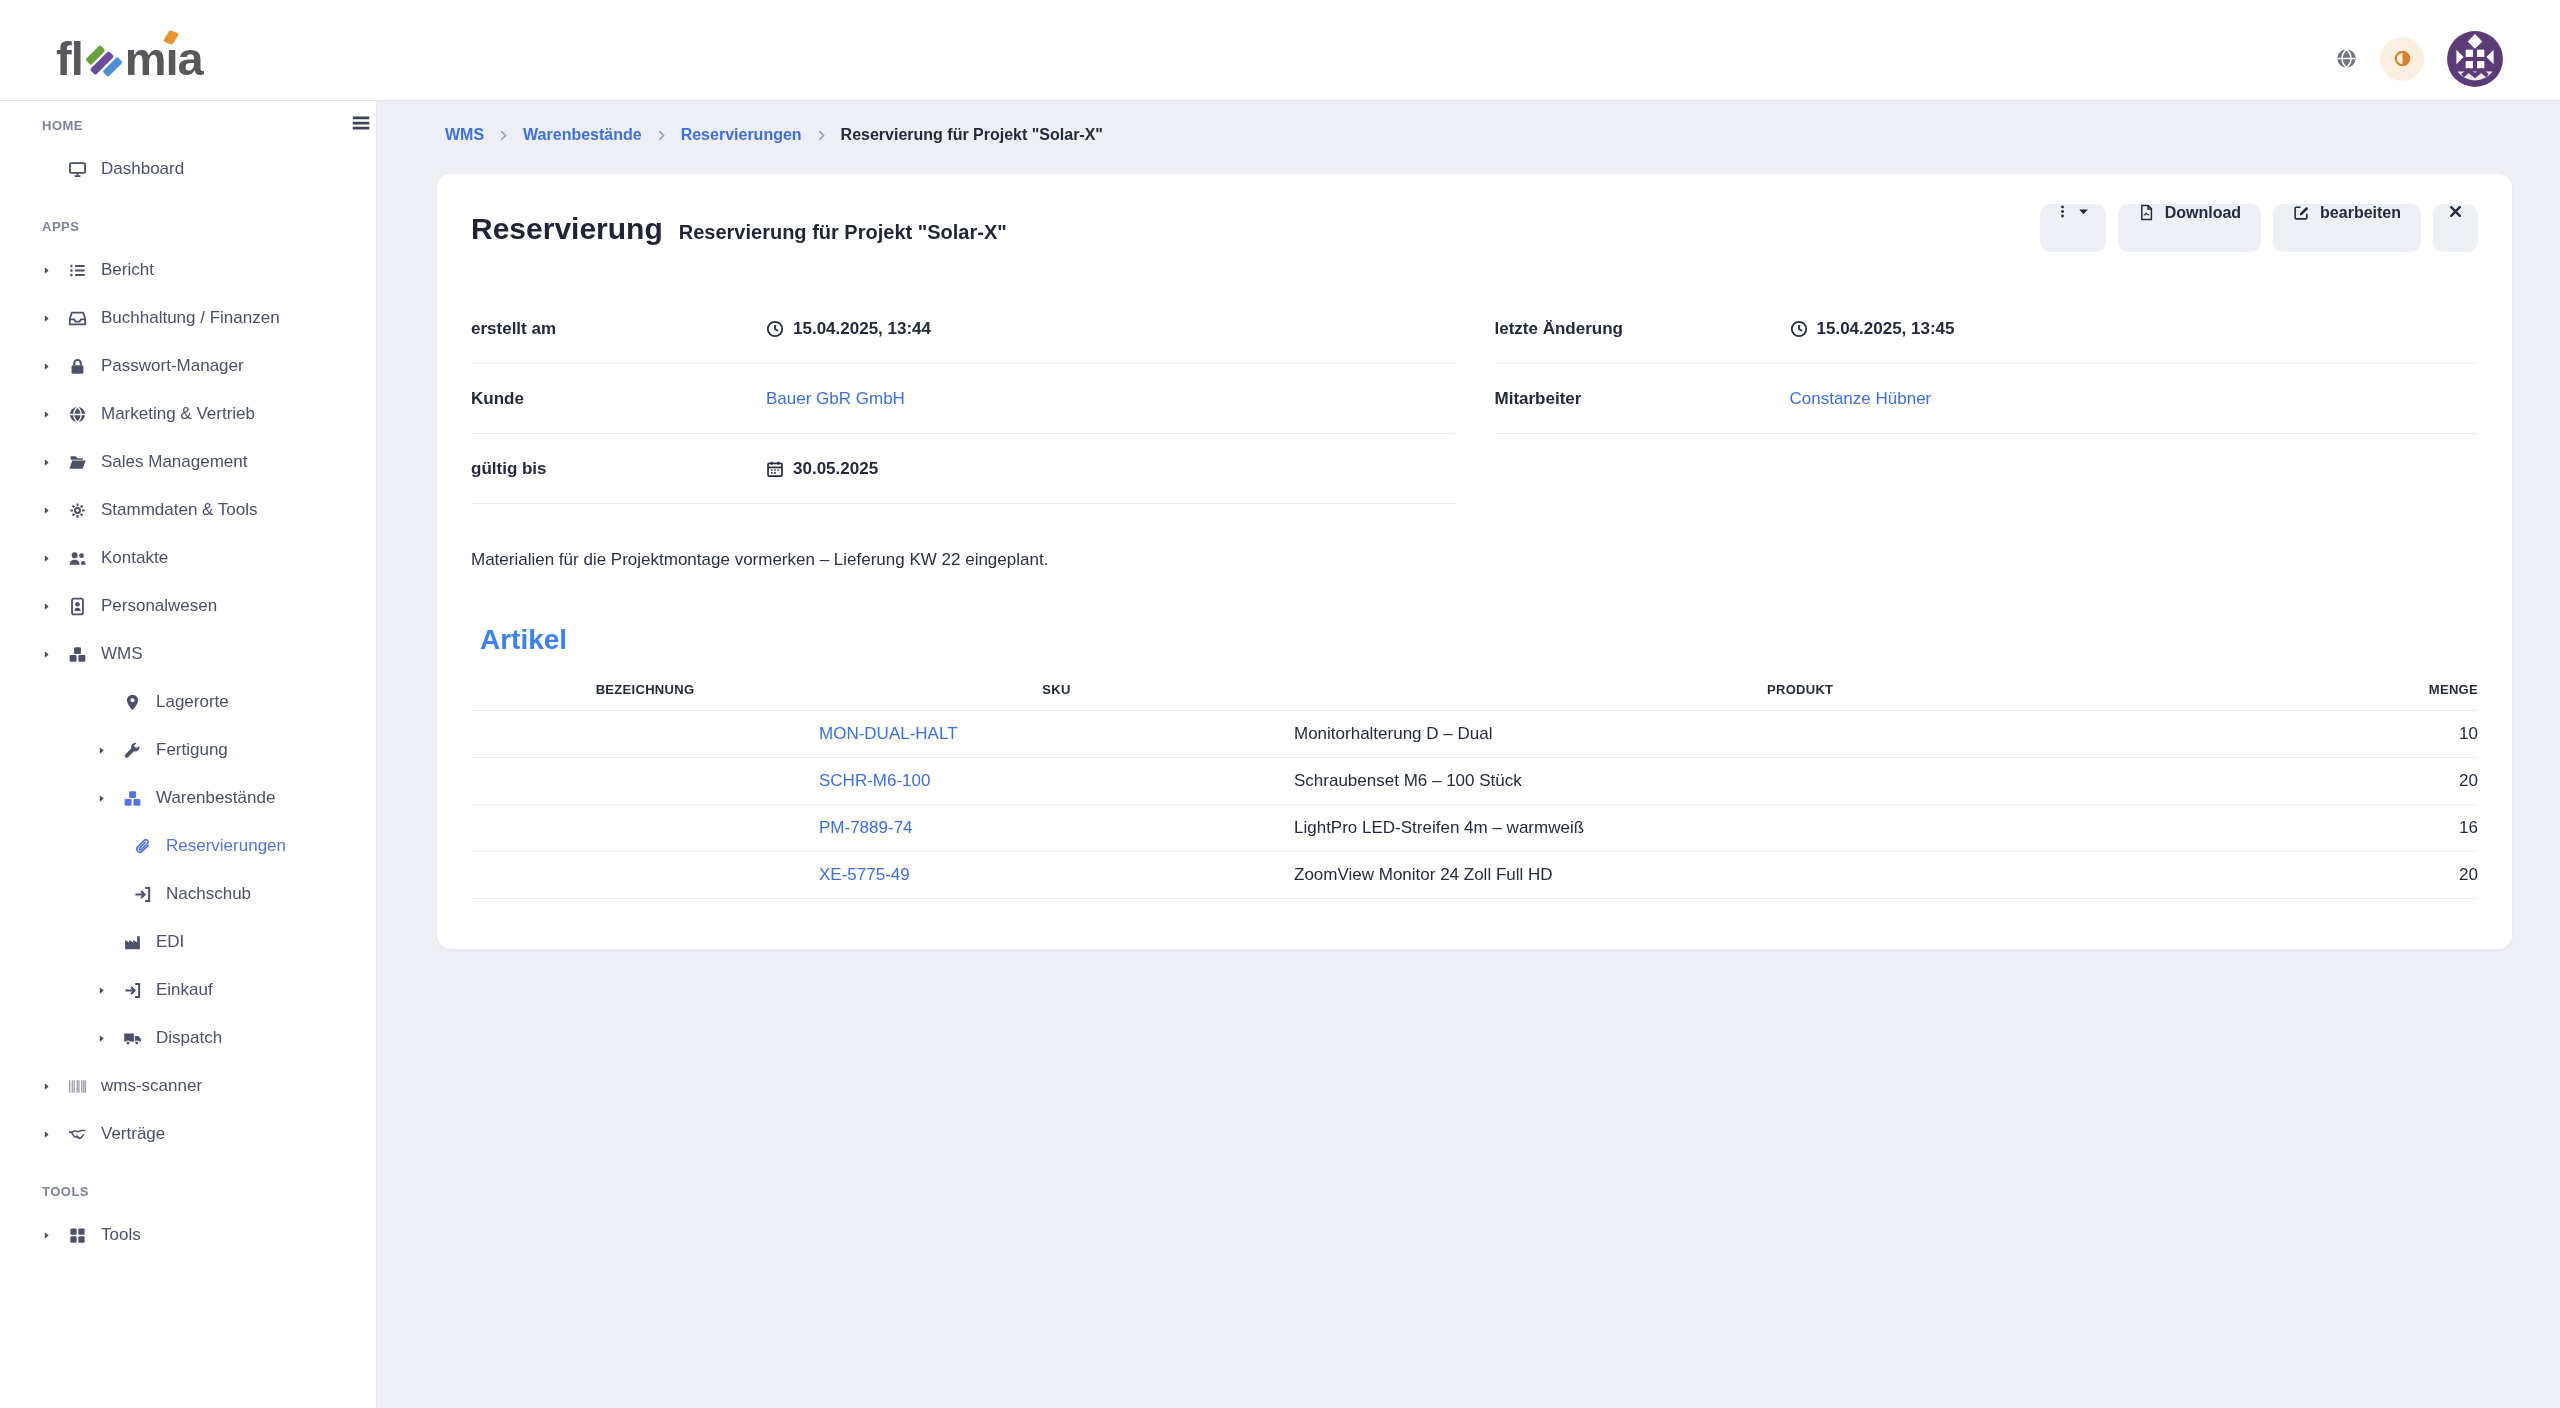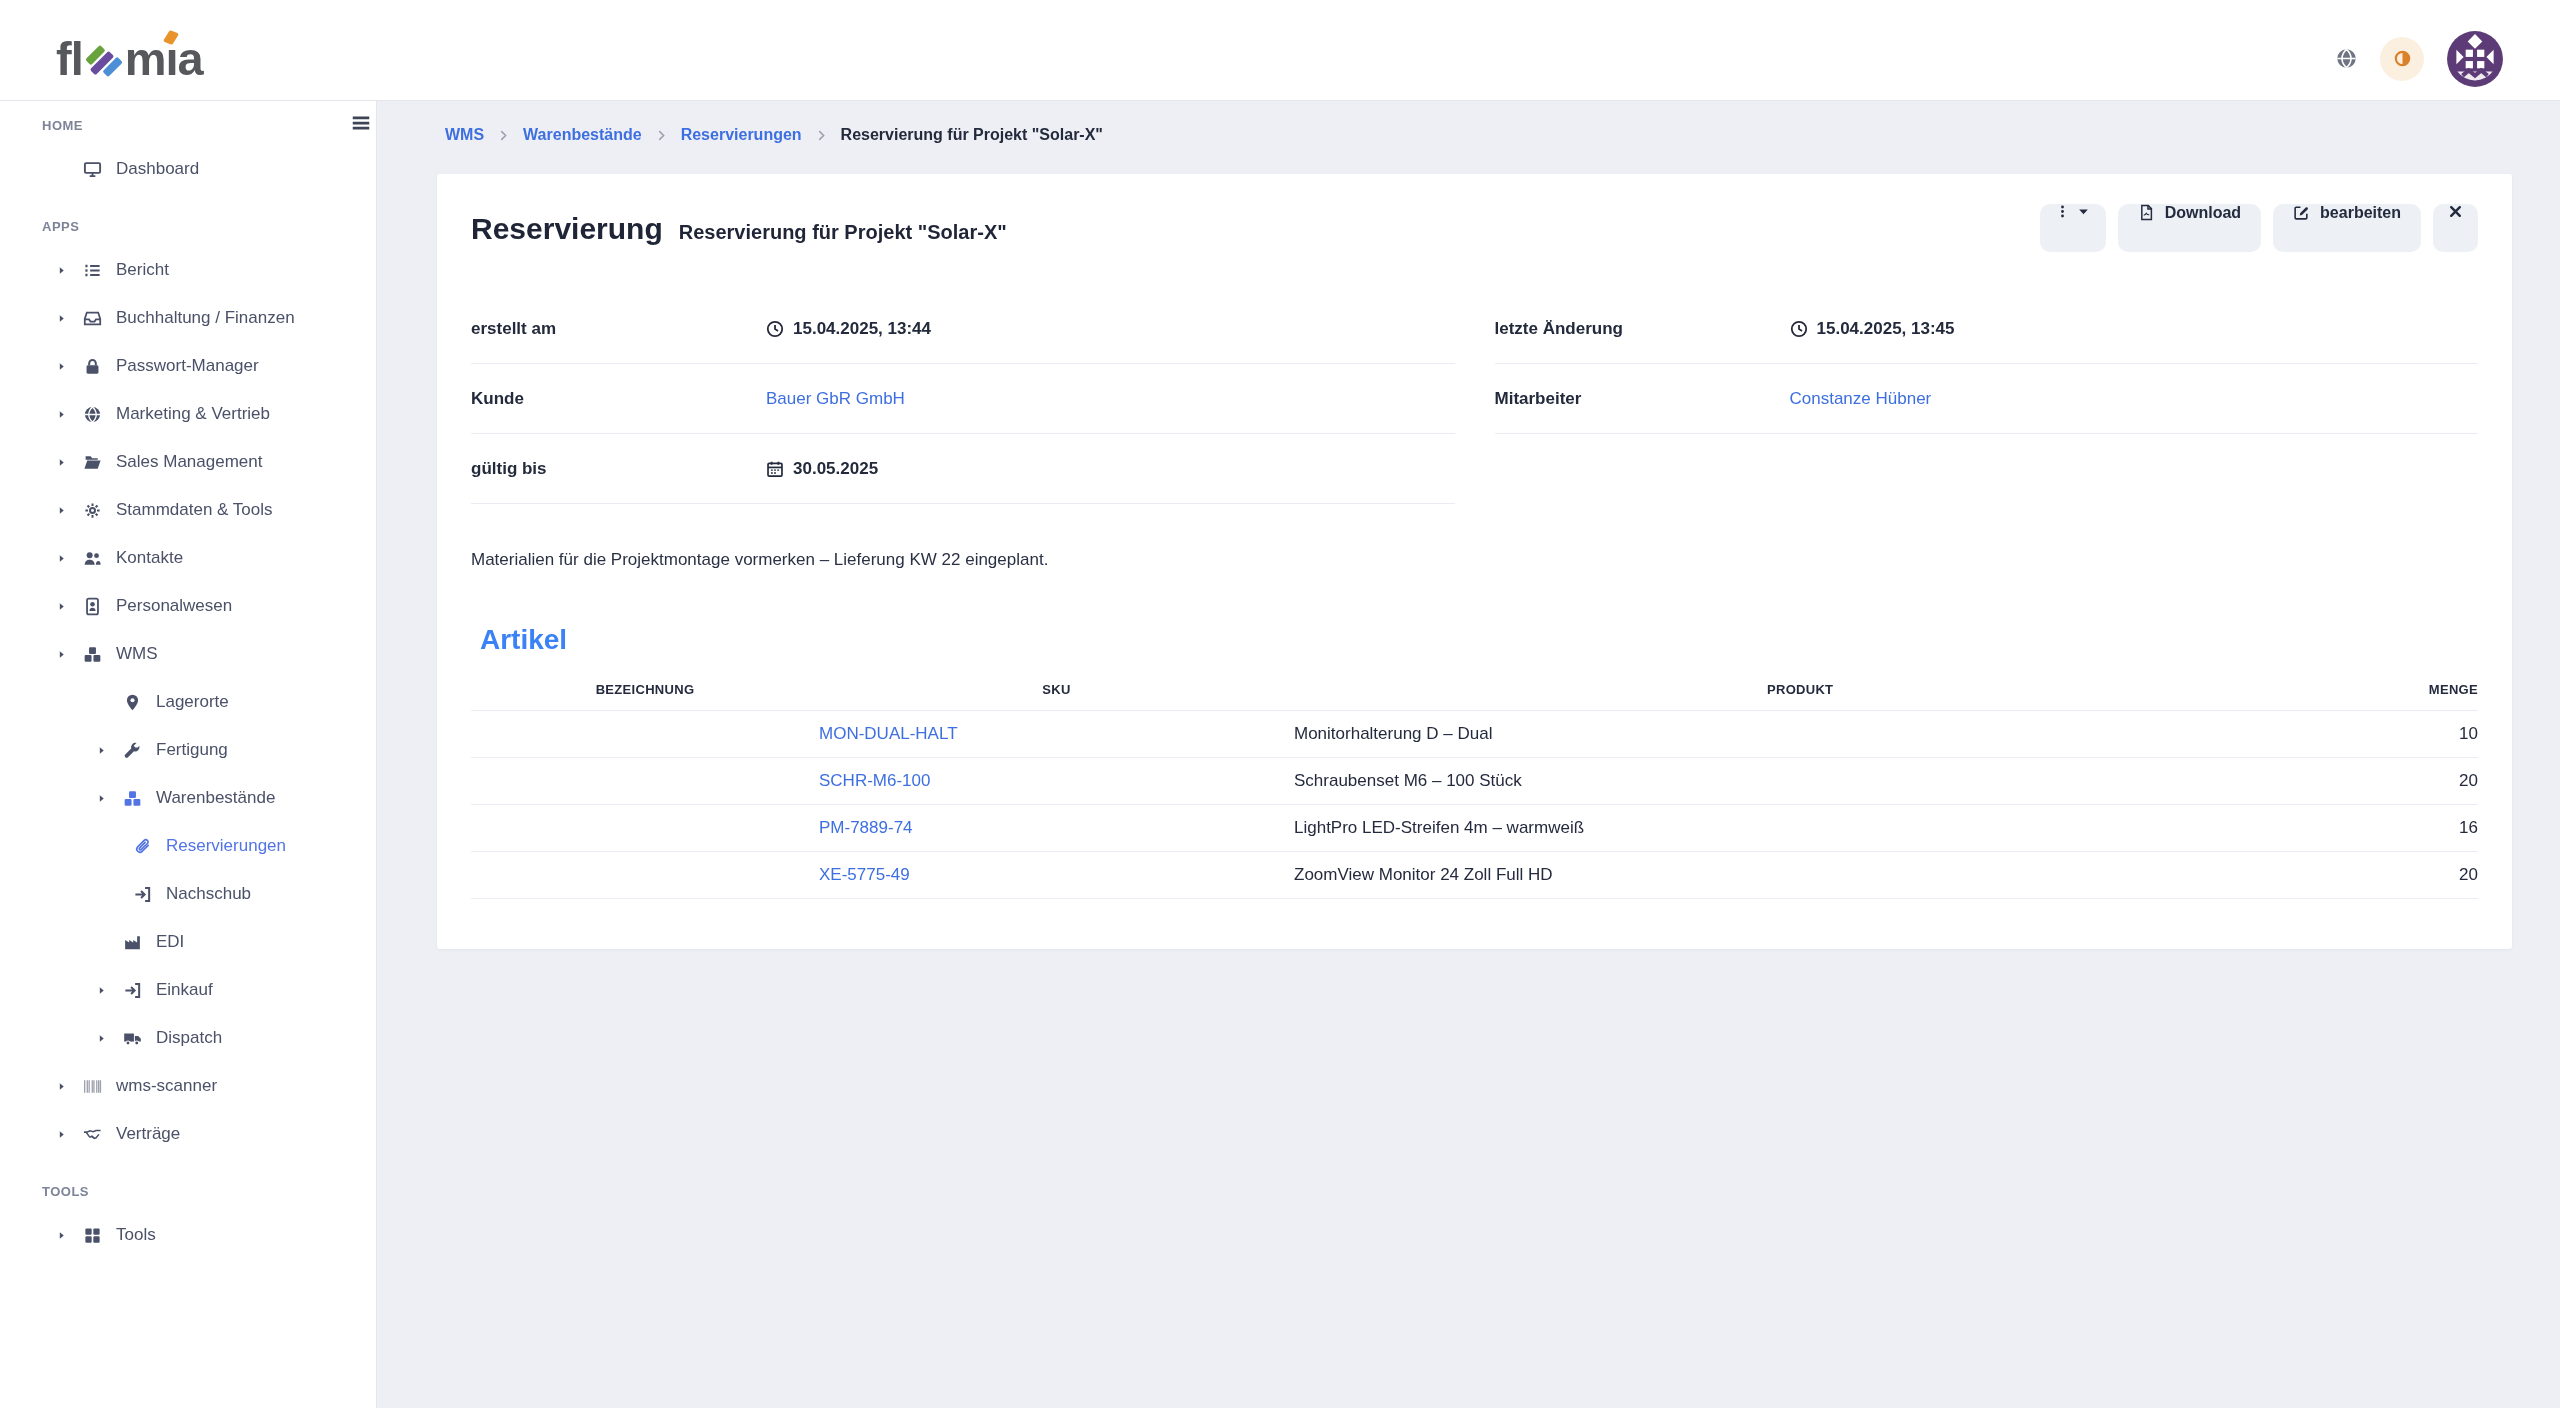--- a/index.html
+++ b/index.html
@@ -19,39 +19,39 @@
 .top-right{display:flex;align-items:center;gap:22px}
 .icon-btn{background:none;border:none;padding:0;cursor:pointer;display:flex;align-items:center;color:#6e7482}
 .toggle-btn{width:44px;height:44px;border-radius:50%;background:var(--toggle-bg);display:flex;align-items:center;justify-content:center;color:var(--toggle-orange);border:none;cursor:pointer}
 .avatar-btn{width:58px;height:58px;border:none;background:none;padding:0;cursor:pointer;border-radius:50%;display:flex}
 
 
 .sidebar{position:absolute;top:84px;left:0;width:377px;height:1324px;background:#fff;border-right:1px solid #e4e6ec;display:flex;flex-direction:row}
 .side-nav{flex:1;padding-top:34px;overflow:hidden}
 .side-label{margin:26px 0 12px;padding-left:42px;font-size:13px;font-weight:700;letter-spacing:.5px;color:#7d8498}
 .side-label:first-child{margin-top:0}
-.side-item{display:flex;align-items:center;height:48px;padding-left:56px;font-size:17px;color:#4a5168;cursor:pointer}
+.side-item{display:flex;align-items:center;height:48px;padding-left:41px;font-size:17px;color:#4a5168;cursor:pointer}
 .side-item .caret{width:24px;display:flex;align-items:center;color:#4a5168}
 .side-item .iic{width:24px;margin-right:12px;display:flex;align-items:center;justify-content:center}
 .side-item.ind1{padding-left:96px}
 .side-item.ind2{padding-left:130px}
 .side-item.active{color:var(--sidebar-active)}
 .side-item.active .iic{color:var(--sidebar-active)}
 .icw{display:inline-flex}
 .side-foot{height:76px;border-top:1px solid #e4e6ec;display:flex;align-items:center;padding-left:40px}
 .burger{background:none;border:none;color:#3e4455;cursor:pointer;display:flex;padding:4px}
 
 
 .main{position:absolute;top:84px;left:377px;width:2183px;height:1324px;background:#edeff4;overflow:hidden}
 .crumbs{display:flex;align-items:center;gap:13px;margin:42px 48px 0 68px;font-size:16px;font-weight:700}
 .crumb-link{color:var(--accent);text-decoration:none;cursor:pointer}
 .crumb-sep{display:flex;color:#9aa1b0}
 .crumb-current{color:#232a3c}
 
-.card{margin:30px 48px 0 60px;background:#fff;border-radius:3px;padding:30px 34px 50px;box-shadow:0 1px 3px rgba(25,30,45,.05)}
+.card{margin:30px 48px 0 60px;background:#fff;border-radius:14px;padding:30px 34px 50px;box-shadow:0 1px 3px rgba(25,30,45,.05)}
 .card-head{display:flex;justify-content:space-between;align-items:flex-start}
 .title-wrap{display:flex;align-items:baseline;gap:16px;margin-top:8px}
 .card-title{font-size:30px;font-weight:700;color:#1f2536;margin:0}
 .card-sub{font-size:20px;font-weight:700;color:#1f2536}
 .actions{display:flex;gap:12px}
 .btn{height:48px;display:flex;align-items:flex-start;gap:10px;background:#edf0f4;border:none;border-radius:10px;padding:0 20px;font-family:inherit;font-size:16px;font-weight:700;color:#242b3e;cursor:pointer}
 .btn-menu{padding:0 15px;gap:6px}
 
 .details{display:flex;gap:40px;margin-top:42px}
 .dcol{flex:1}

